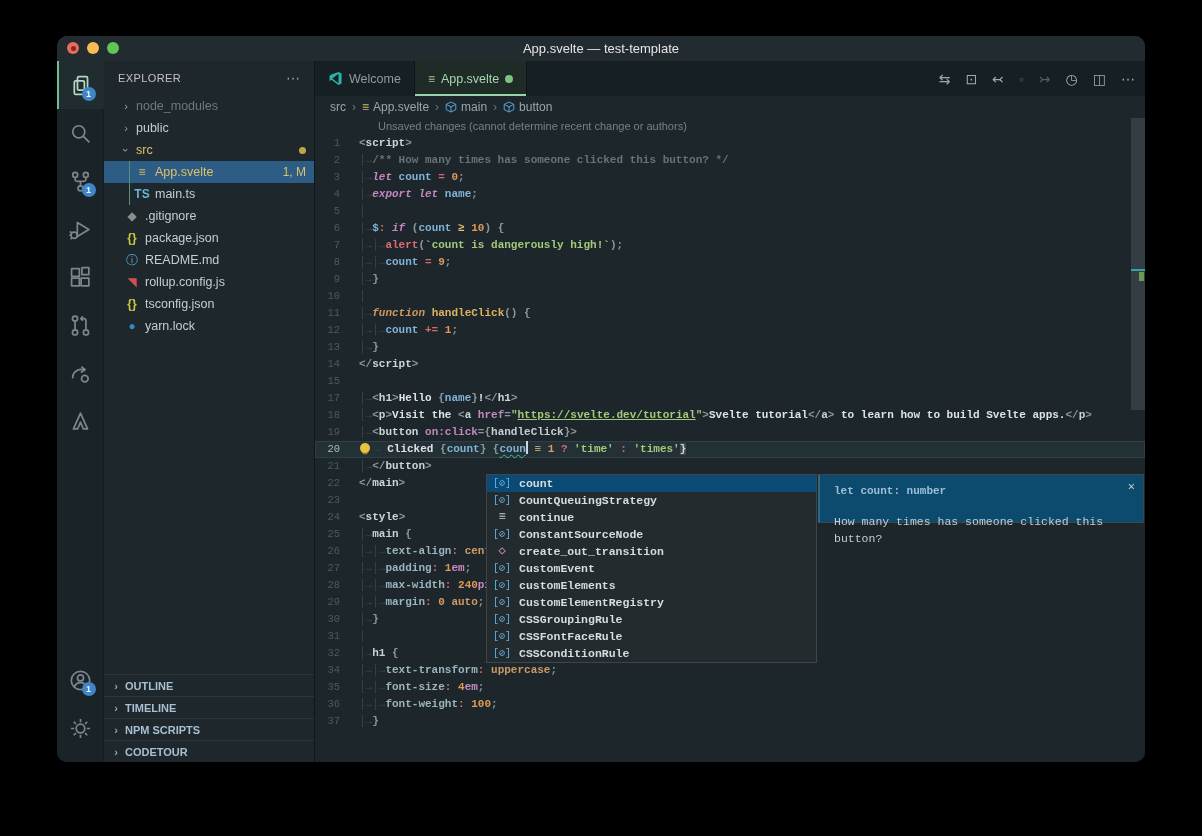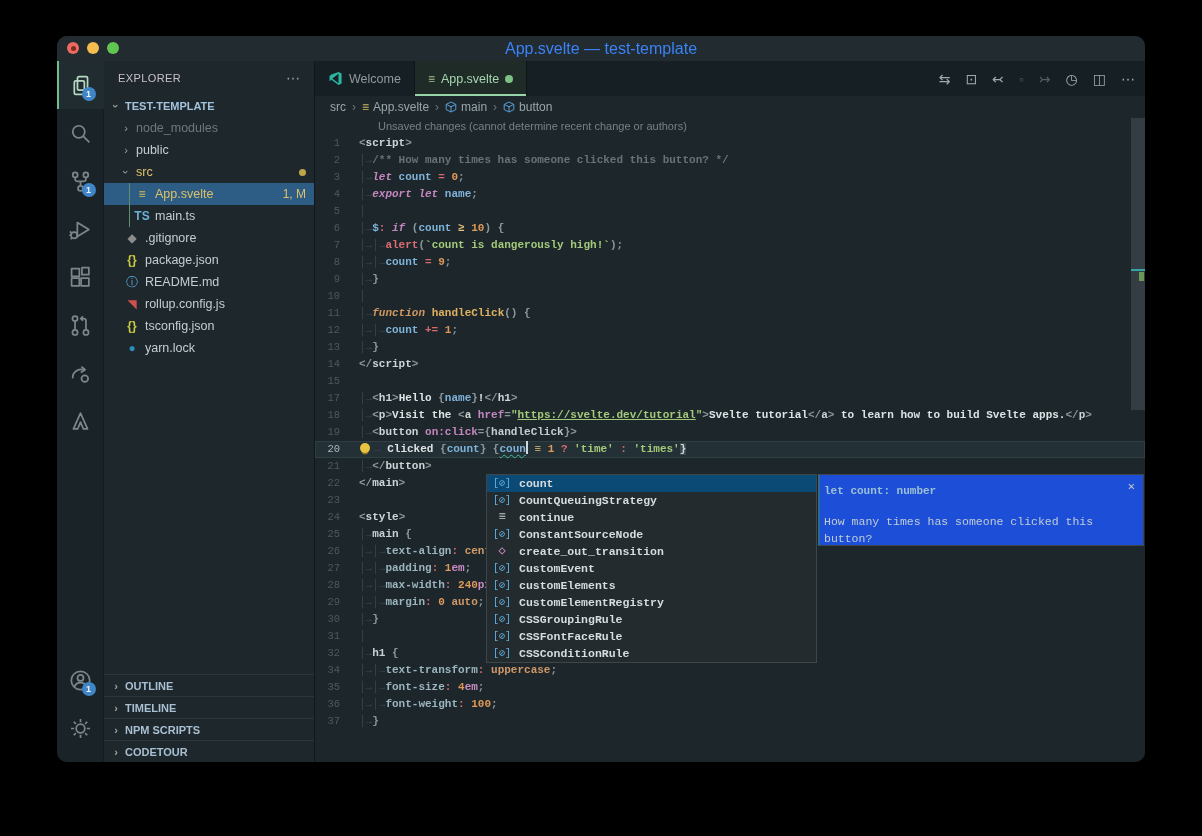--- a/index.html
+++ b/index.html
@@ -8,21 +8,21 @@
   .window { position:absolute; left:57px; top:36px; width:1088px; height:726px;
             background:#1d272b; border-radius:10px; overflow:hidden;
             box-shadow:0 22px 60px rgba(0,0,0,.65); display:flex; flex-direction:column; }
   
   .titlebar { height:25px; background:#222b2f; position:relative; flex:none;
               display:flex; align-items:center; justify-content:center; }
   .lights { position:absolute; left:10px; top:6px; display:flex; gap:8px; }
   .light { width:12px; height:12px; border-radius:50%; position:relative; }
   .light.red { background:#ec6a5e; } .light.red::after { content:''; position:absolute; inset:3.5px; border-radius:50%; background:#7c2d25;}
   .light.yellow { background:#f5bd4f; } .light.green { background:#61c554; }
-  .wtitle { font-size:16px; color:#3b82f6; }
+  .wtitle { font-size:13px; color:#e5e5e5; }
   
   .bodyrow { flex:1; display:flex; min-height:0; }
   .activitybar { width:47px; background:#1a2327; border-right:1px solid #151c20;
                  display:flex; flex-direction:column; align-items:center; flex:none; }
   .ab-item { width:47px; height:48px; display:flex; align-items:center; justify-content:center;
              color:#7c878c; position:relative; cursor:pointer; }
   .ab-item.active { color:#b6d8c2; border-left:2px solid #6fbf8d; background:#202c30; }
   .ab-item svg { width:23px; height:23px; }
   .ab-badge { position:absolute; right:8px; bottom:8px; min-width:14px; height:14px; border-radius:8px;
               background:#3f85c7; color:#eef4f8; font-size:9px; font-weight:bold;
@@ -100,22 +100,22 @@
   .tk-swatch{display:inline-block; width:9px; height:9px; background:#ff3e00; border:1px solid #9aa;
              margin-right:3px; vertical-align:-1px;}
   
   .suggest { position:absolute; left:171px; top:356px; width:331px; background:#242b2e;
              border:1px solid #3e4649; z-index:6; font-family:"Liberation Mono",monospace; }
   .s-row { height:17px; display:flex; align-items:center; gap:5px; padding-left:3px;
            font-size:11.5px; font-weight:bold; color:#d6dcdf; cursor:pointer; }
   .s-row.sel { background:#0b4a75; }
   .s-ic { width:24px; flex:none; text-align:center; font-size:10px; font-weight:normal; }
   .s-ic.variable{color:#5fb4e8;} .s-ic.keyword{color:#c5ccd0; font-size:12px;} .s-ic.module{color:#c586c0; font-size:12px;}
-  .docs { position:absolute; left:503px; top:356px; width:326px; height:72px; background:#1d4ed8;
-          border:1px solid #3e4649; border-left:2px solid #2b6a93; z-index:6; padding:8px 4px; }
+  .docs { position:absolute; left:503px; top:356px; width:326px; height:49px; background:#0c4a6e;
+          border:1px solid #3e4649; border-left:2px solid #2b6a93; z-index:6; padding:8px 14px; }
   .docs .sig { font-family:"Liberation Mono",monospace; font-size:11px; font-weight:bold; color:#9cc0d6; }
   .docs .desc { font-size:11.5px; color:#c0cdd4; margin-top:13px;font-family:Liberation Mono, monospace; }
   .docs .close { position:absolute; top:4px; right:8px; color:#c3cbce; font-size:12px; cursor:pointer; }
   
   .vscroll { position:absolute; right:0; top:0; width:14px; height:292px; background:#39434a;
              opacity:.8; z-index:4; cursor:pointer; }
   .ruler-cursor { position:absolute; right:0; top:151px; width:14px; height:2px; background:#38a3a5; z-index:5; }
   .ruler-mod { position:absolute; right:1px; top:154px; width:5px; height:9px; background:#6a9955; z-index:5; }
 </style>
 </head>
@@ -204,24 +204,20 @@
             <circle cx="8" cy="8" r="3"></circle>
             <path d="M8 1.4v2.2M8 12.4v2.2M1.4 8h2.2M12.4 8h2.2M3.3 3.3l1.5 1.5M11.2 11.2l1.5 1.5M12.7 3.3l-1.5 1.5M4.8 11.2l-1.5 1.5"></path>
           </svg>
         </div>
       </div>
 
     <div class="sidebar">
       <div class="sb-header">
         <span class="sb-title">EXPLORER</span>
         <span class="sb-more">⋯</span>
-      </div>
-      <div class="proj-row">
-        <span class="chev">›</span>
-        <span>TEST-TEMPLATE</span>
       </div>
       <div class="tree" id="tree">
           <div class="trow dim" style="padding-left: 16px;">
             <span class="chev right">›</span>
             <span style="width:4px"></span>
             <span class="tlabel">node_modules</span>
           </div>
           <div class="trow" style="padding-left: 16px;">
             <span class="chev right">›</span>
             <span style="width:4px"></span>

